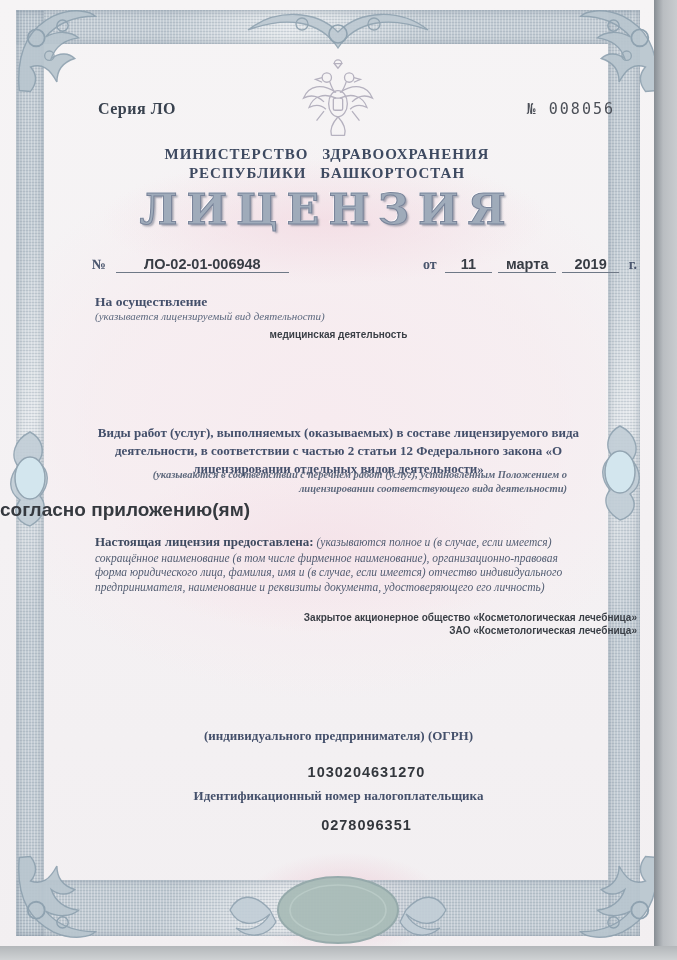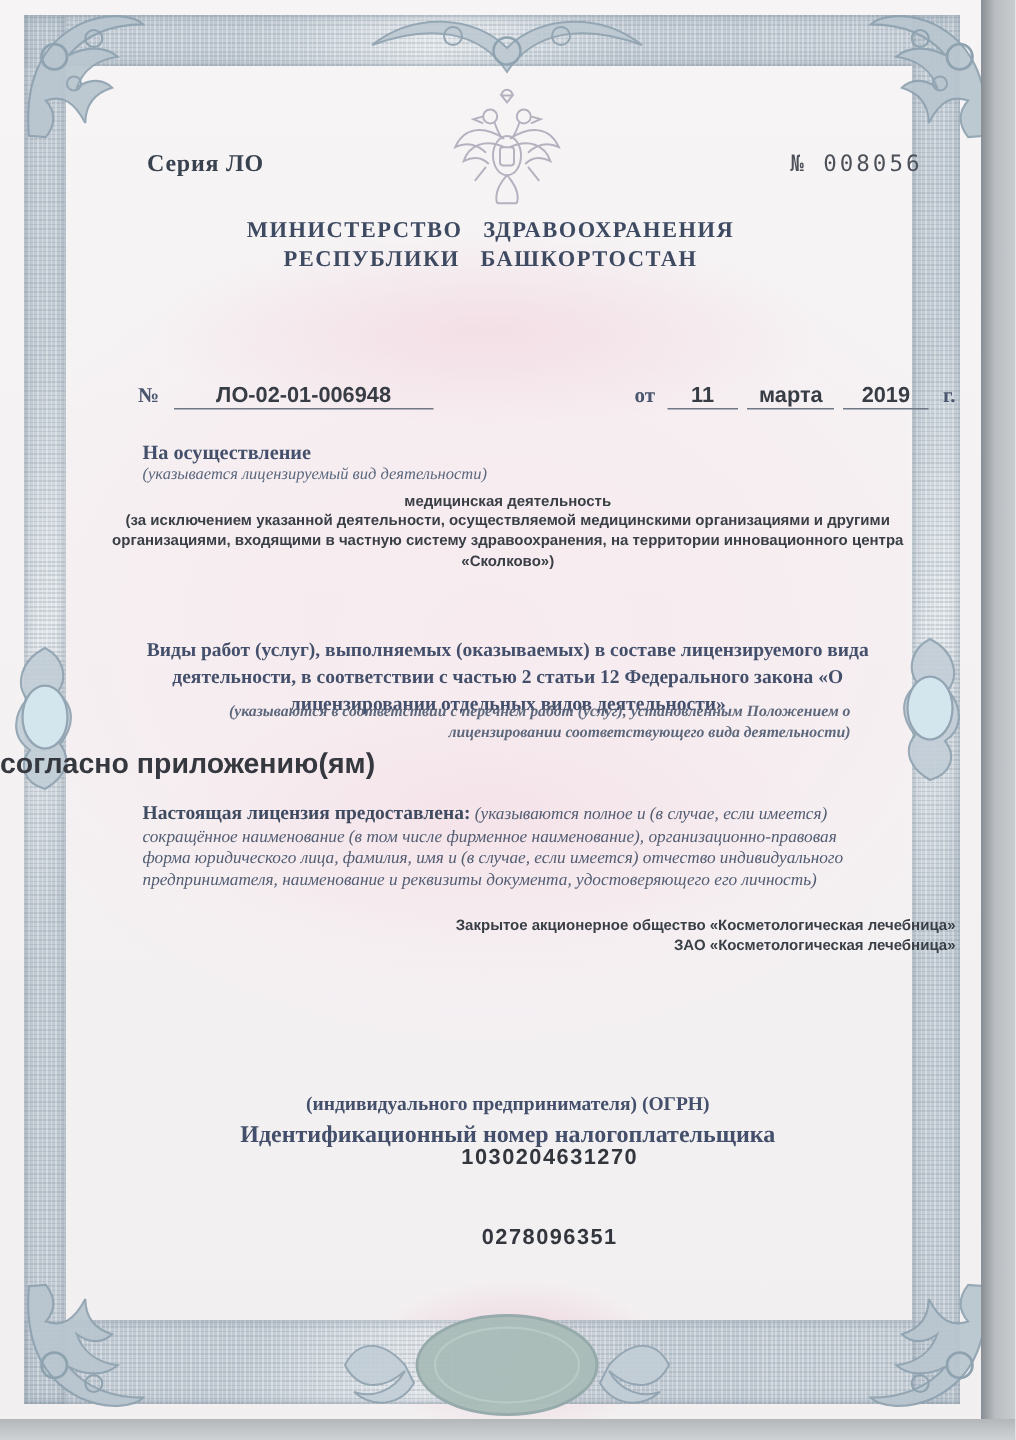--- a/index.html
+++ b/index.html
@@ -77,21 +77,21 @@
   .works{left:70px;top:424px;width:537px;text-align:center;font-weight:bold;font-size:13px;color:#44506b;line-height:1.38;}
   .works-note{left:110px;top:468px;width:457px;text-align:right;font-style:italic;font-size:10.5px;color:#5d687c;line-height:1.3;font-weight:bold;}
   .soglasno{left:0;top:499px;width:677px;text-align:left;font-family:"Liberation Sans",sans-serif;font-weight:bold;font-size:19px;color:#35393f;}
   .grantee{left:95px;top:534px;width:497px;font-size:11.5px;line-height:1.27;text-align:left;}
   .grantee .lbl{font-weight:bold;font-style:normal;font-size:13px;color:#3f4b61;}
   .grantee .note2{font-style:italic;font-size:11.5px;color:#525d72;text-align:right;}
   .orgnames{left:40px;top:611px;width:597px;text-align:right;line-height:1.35;}
   .ogrn-label{left:60px;top:727px;width:557px;text-align:center;font-weight:bold;font-size:13px;color:#44506b;line-height:1.4;}
   .num-val{left:0;width:677px;text-align:center;font-family:"Liberation Sans",sans-serif;font-weight:bold;font-size:14.5px;color:#33373d;letter-spacing:1px;margin-left:28px;}
   .ogrn-value{top:764px;}
-  .inn-label{left:60px;top:748px;width:557px;text-align:center;font-weight:bold;font-size:16px;color:#44506b;}
+  .inn-label{left:60px;top:788px;width:557px;text-align:center;font-weight:bold;font-size:13px;color:#44506b;}
   .inn-value{top:817px;}
 </style>
 </head>
 <body>
 
 <div class="sheet">
 
   <div class="inner-bg"></div>
   <div class="medallion-glow"></div>
 
@@ -166,40 +166,40 @@
       <path d="M45,66 C38,74 36,80 38,86 M45,66 C52,74 54,80 52,86 M38,86 h14"></path>
       <path d="M30,60 l-8,10 M60,60 l8,10"></path>
     </g>
   </svg>
 
   <div class="abs ministry">
     <div>МИНИСТЕРСТВО ЗДРАВООХРАНЕНИЯ</div>
     <div>РЕСПУБЛИКИ БАШКОРТОСТАН</div>
   </div>
 
+  <div class="abs doc-title">ЛИЦЕНЗИЯ</div>
 
   <div class="abs num-row">
     <span class="serif-label">№</span>
     <span class="value u lic-num">ЛО-02-01-006948</span>
     <span class="flex-sp"></span>
     <span class="serif-label">от</span>
     <span class="value u d-day">11</span>
     <span class="value u d-month">марта</span>
     <span class="value u d-year">2019</span>
     <span class="serif-label d-suffix">г.</span>
   </div>
 
   <div class="abs grant">
     <div class="lbl">На осуществление</div>
     <div class="note">(указывается лицензируемый вид деятельности)</div>
   </div>
 
   <div class="abs activity">
     <div class="sans-bold">медицинская деятельность</div>
-    <div class="sans-bold details">(за исключением указанной деятельности, осуществляемой медицинскими организациями и другими организациями, входящими в частную систему здравоохранения, на территории инновационного центра «Сколково»)</div>
   </div>
 
   <div class="abs works">Виды работ (услуг), выполняемых (оказываемых) в составе лицензируемого вида деятельности, в соответствии с частью 2 статьи 12 Федерального закона «О лицензировании отдельных видов деятельности»</div>
   <div class="abs works-note">(указываются в соответствии с перечнем работ (услуг), установленным Положением о лицензировании соответствующего вида деятельности)</div>
   <div class="abs soglasno">согласно приложению(ям)</div>
 
   <div class="abs grantee">
     <span class="lbl">Настоящая лицензия предоставлена:</span>
     <span class="note2">(указываются полное и (в случае, если имеется) сокращённое наименование (в том числе фирменное наименование), организационно-правовая форма юридического лица, фамилия, имя и (в случае, если имеется) отчество индивидуального предпринимателя, наименование и реквизиты документа, удостоверяющего его личность)</span>
   </div>

